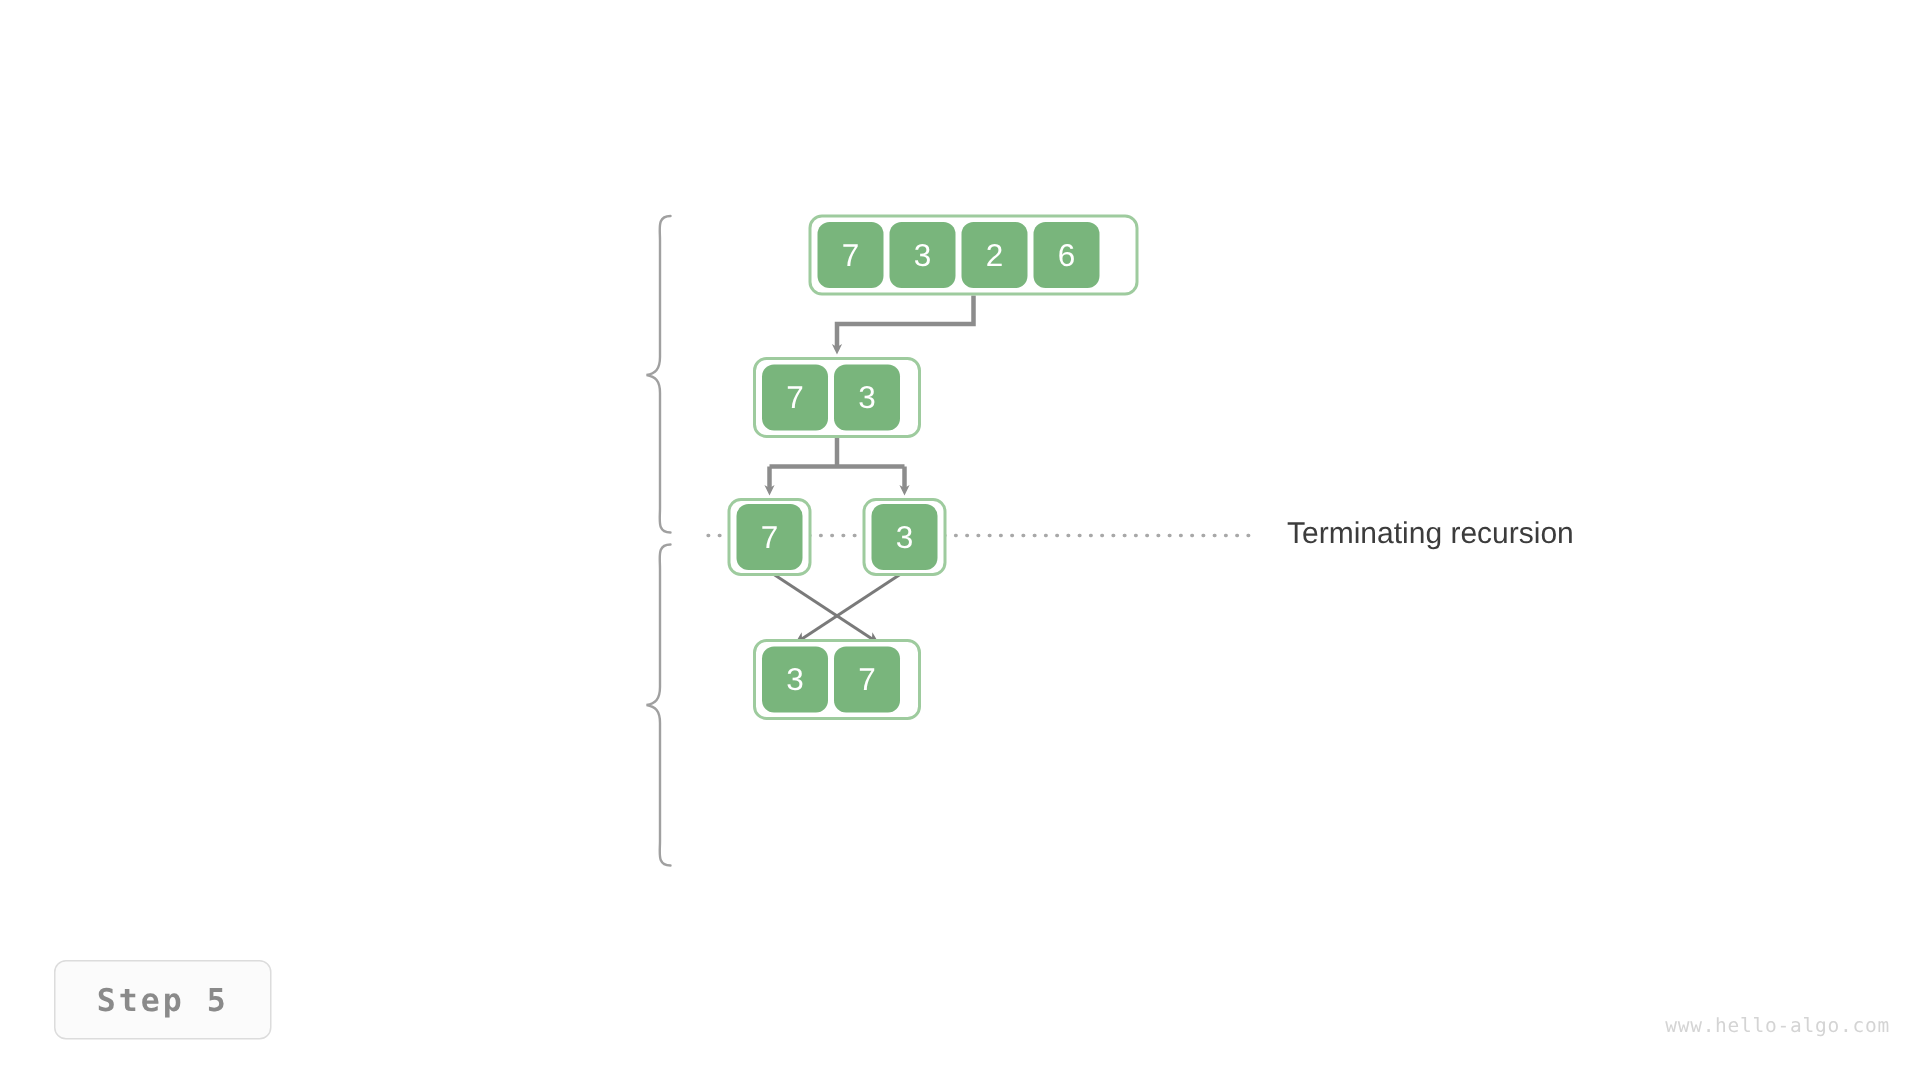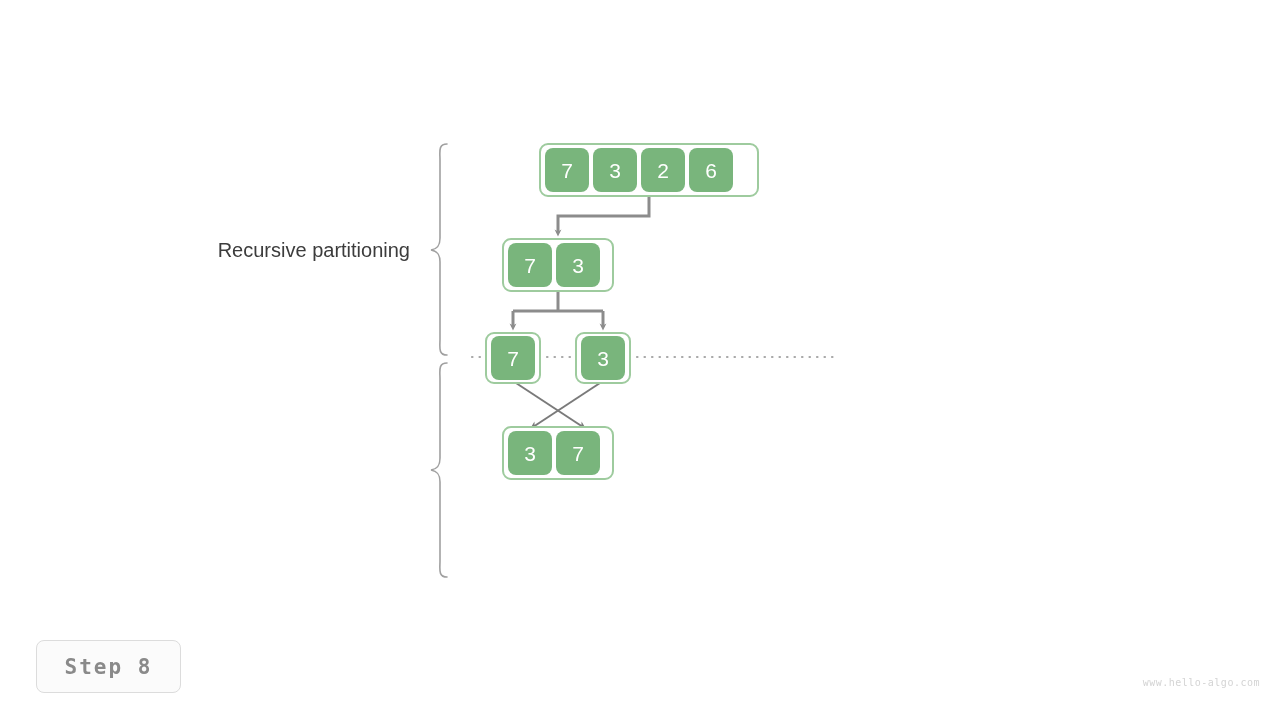--- a/index.html
+++ b/index.html
@@ -85,21 +85,21 @@
     letter-spacing: 2px;
     color: #8a8a8a;
     user-select: none;
   }
   
   #watermark {
     position: absolute;
     right: 20px;
     top: 677px;
     font-family: "DejaVu Sans Mono", monospace;
-    font-size: 10px;
+    font-size: 13px;
     letter-spacing: 0.5px;
     color: #d4d4d4;
     white-space: nowrap;
   }
 </style>
 </head>
 <body>
 
 <div id="stage">
 
@@ -160,21 +160,21 @@
 
   <div class="array-box" style="left:575px; top:332px; width:56px; height:52px;">
     <div class="cell">3</div>
   </div>
 
   <div class="array-box" style="left:502px; top:426px; width:112px; height:54px;">
     <div class="cell">3</div>
     <div class="cell">7</div>
   </div>
 
-  <div class="side-label label-right" style="left:0px; top:239px; width:410px;">Recursive partitioning</div>
 
 
+  <div class="side-label" style="left:858px; top:345px;">Terminating recursion</div>
 
-  <div id="step-badge">Step 8</div>
+  <div id="step-badge">Step 5</div>
 
   <div id="watermark">www.hello-algo.com</div>
 
 </div>
 
 </body></html>

